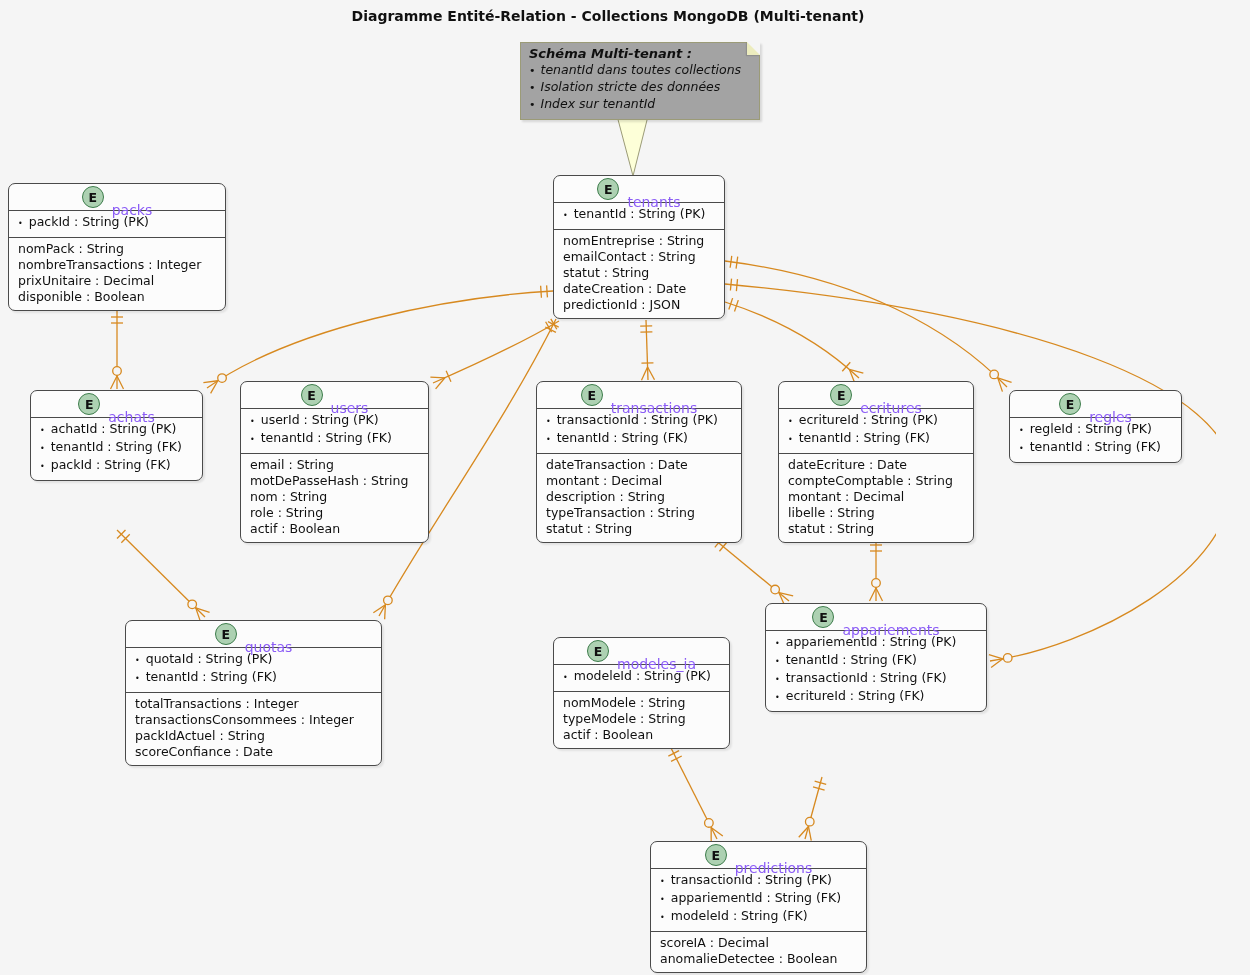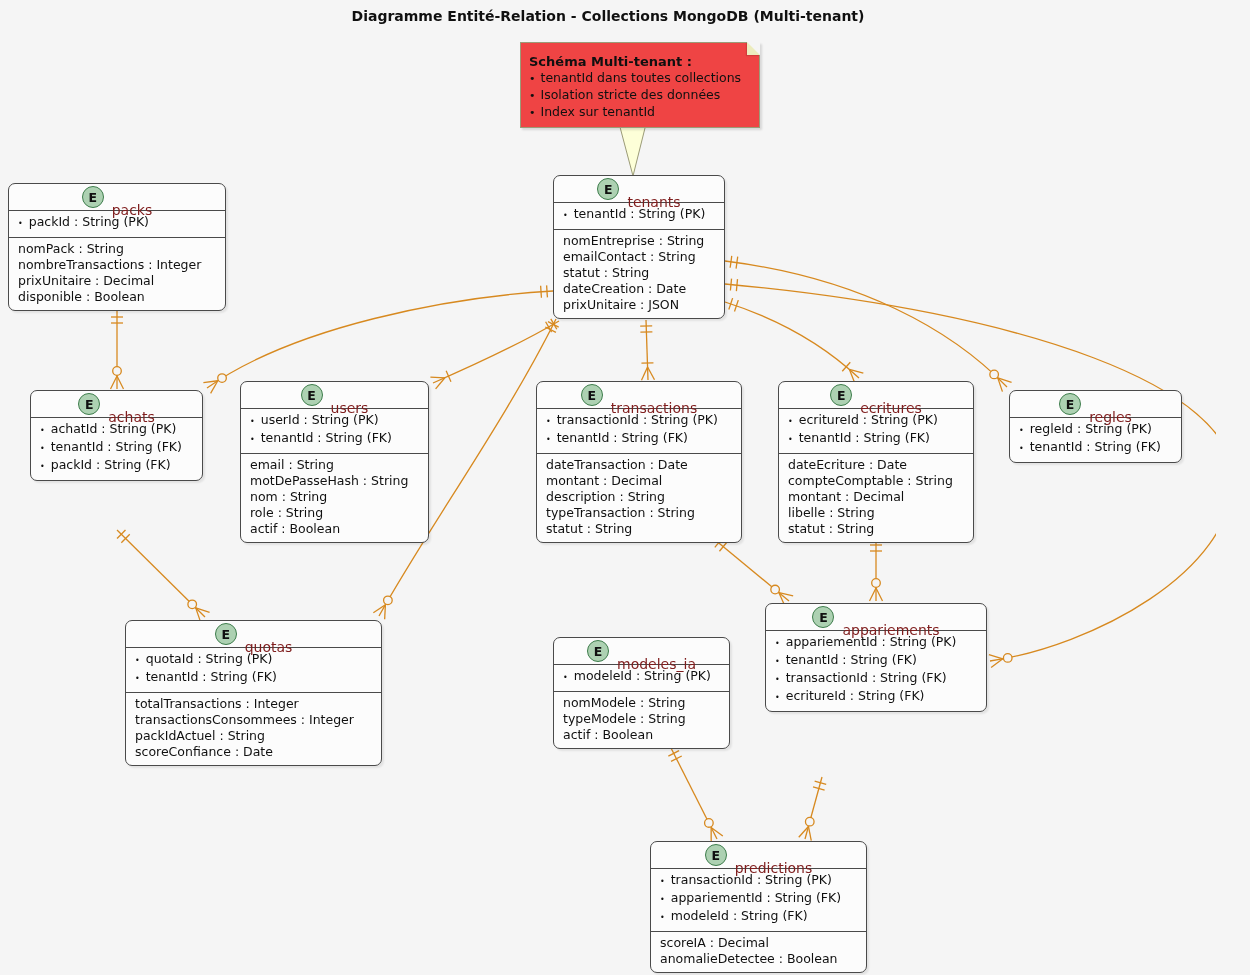--- a/index.html
+++ b/index.html
@@ -15,23 +15,23 @@
   }
   #edge-layer{position:absolute;left:0;top:0;z-index:1;}
   .page-title{
     position:absolute;top:8px;left:0;right:0;
     text-align:center;font-size:14px;font-weight:bold;color:#101010;
     z-index:4;
   }
   
   .note{
     position:absolute;left:520px;top:42px;width:240px;min-height:67px;
-    background:#ef4444;border:1px solid #9B9B77;
+    background:#a3a3a3;border:1px solid #9B9B77;
     box-shadow:2px 2px 2px rgba(0,0,0,0.12);
-    z-index:3;padding:10px 8px 6px 8px;box-sizing:border-box;
+    z-index:3;padding:2px 8px 6px 8px;box-sizing:border-box;font-style:italic;
   }
   .note::before{
     content:"";position:absolute;top:-1px;right:-1px;width:0;height:0;
     border-style:solid;border-width:0 13px 13px 0;
     border-color:#F5F5F5 #F5F5F5 #ECECBE #ECECBE;
     box-shadow:-1px 1px 1px rgba(0,0,0,0.12);
   }
   .note-title{font-size:13px;font-weight:bold;color:#101010;line-height:17px;}
   .note-line{font-size:12.5px;color:#101010;line-height:16px;display:flex;gap:5px;align-items:baseline;}
   .note-line .bullet{font-size:11px;}
@@ -44,21 +44,21 @@
   .ent-header{
     display:flex;align-items:center;justify-content:center;gap:8px;
     height:26px;padding:0 8px;
   }
   .e-badge{
     width:20px;height:20px;border-radius:50%;
     background:#ADD1B2;border:1px solid #3E7D4C;
     display:flex;align-items:center;justify-content:center;
     font-size:12.5px;font-weight:bold;color:#101010;flex:0 0 auto;
   }
-  .ent-name{font-size:14px;color:#7f1d1d;white-space:nowrap;margin-top:25px;}
+  .ent-name{font-size:14px;color:#8b5cf6;white-space:nowrap;margin-top:25px;}
   .sec{border-top:1px solid #4A4A4A;padding:3px 0 5px 0;}
   .row{
     display:flex;align-items:baseline;gap:6px;
     padding:0 9px;line-height:16px;font-size:12.5px;color:#101010;
     white-space:nowrap;
   }
   .row .bullet{font-size:8px;flex:0 0 auto;}
 </style>
 </head>
 <body>
@@ -235,21 +235,21 @@
           <div class="row">
             <span>emailContact : String</span>
           </div>
           <div class="row">
             <span>statut : String</span>
           </div>
           <div class="row">
             <span>dateCreation : Date</span>
           </div>
           <div class="row">
-            <span>prixUnitaire : JSON</span>
+            <span>predictionId : JSON</span>
           </div>
         </div>
       </div>
       <div class="entity" style="left: 30px; top: 390px; width: 173px;">
         <div class="ent-header">
           <span class="e-badge">E</span>
           <span class="ent-name">achats</span>
         </div>
         <div class="sec">
           <div class="row">

